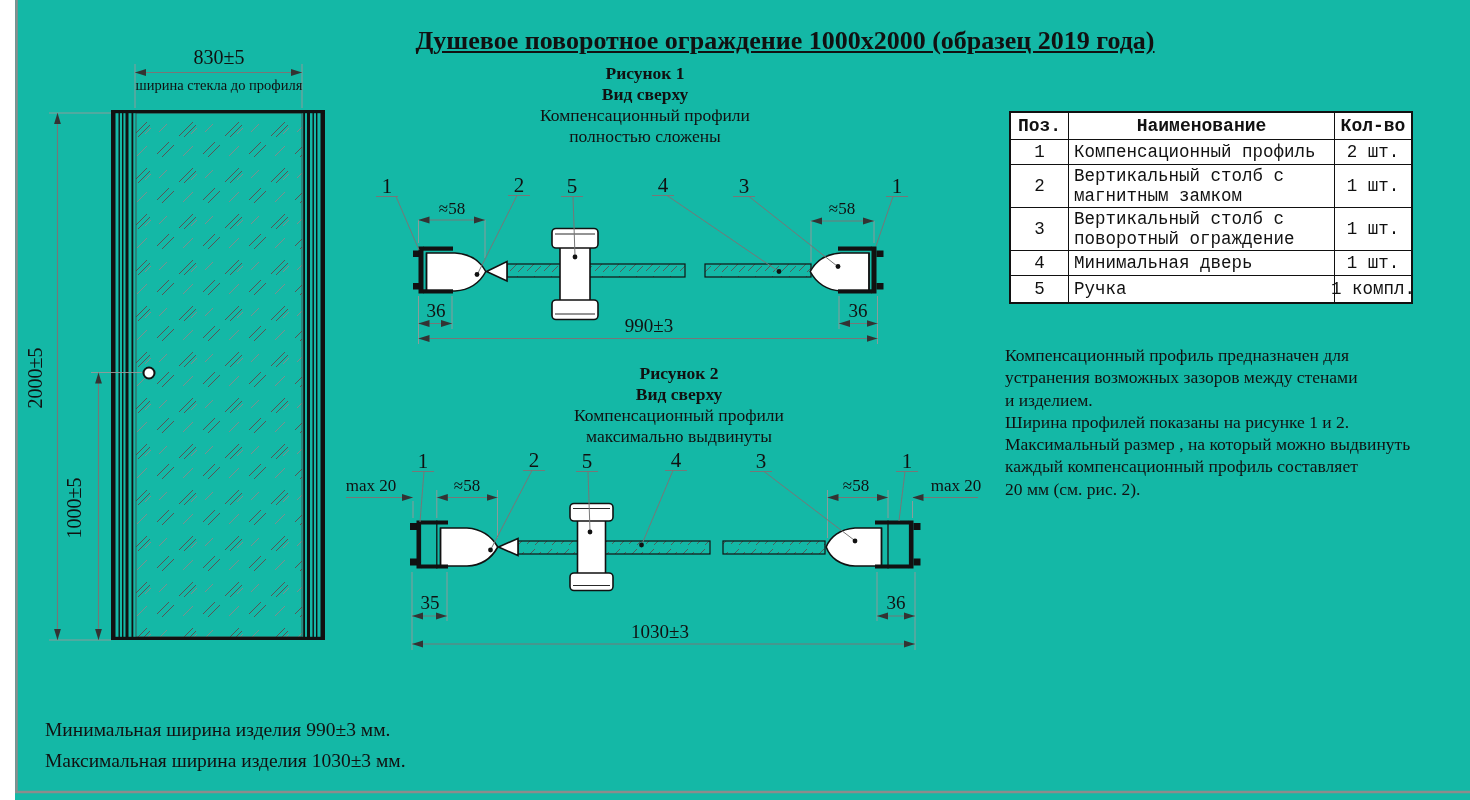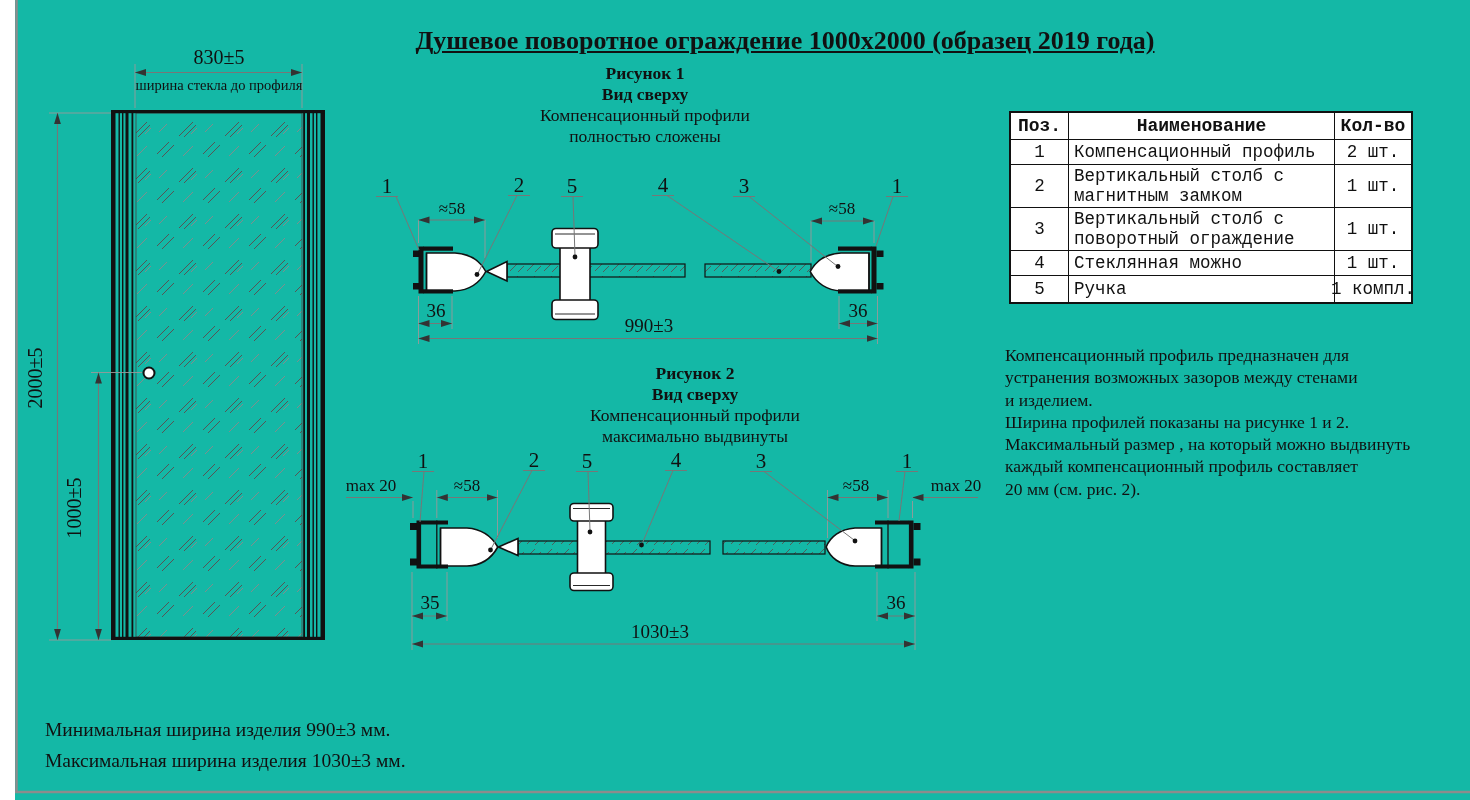--- a/index.html
+++ b/index.html
@@ -314,21 +314,21 @@
 
 <div id="title" class="abs">Душевое поворотное ограждение 1000х2000 (образец 2019 года)</div>
 
 <div class="abs figcap" style="left:430px;top:63px;width:400px;">
   <div class="b">Рисунок 1</div>
   <div class="b">Вид сверху</div>
   <div>Компенсационный профили</div>
   <div>полностью сложены</div>
 </div>
 
-<div class="abs figcap" style="left:480px;top:363px;width:400px;">
+<div class="abs figcap" style="left:464px;top:363px;width:400px;">
   <div class="b">Рисунок 2</div>
   <div class="b">Вид сверху</div>
   <div>Компенсационный профили</div>
   <div>максимально выдвинуты</div>
 </div>
 
 <div id="ptable" class="abs">
   <div class="prow thdr" style="height:26px;">
     <div class="cpos">Поз.</div>
     <div class="cname" style="align-items:center;padding-left:0;">Наименование</div>
@@ -353,21 +353,21 @@
     <div class="cpos">3</div>
     <div class="cname">
       <div>Вертикальный столб с</div>
       <div>поворотный  ограждение</div>
     </div>
     <div class="cqty">1 шт.</div>
   </div>
   <div class="prow" style="height:25px;">
     <div class="cpos">4</div>
     <div class="cname">
-          <div>Стеклянная можно</div>
+          <div>Минимальная дверь</div>
         </div>
     <div class="cqty">1 шт.</div>
   </div>
   <div class="prow" style="height:27px;">
     <div class="cpos">5</div>
     <div class="cname">
           <div>Ручка</div>
         </div>
     <div class="cqty" style="white-space:nowrap;">1 компл.</div>
   </div>

